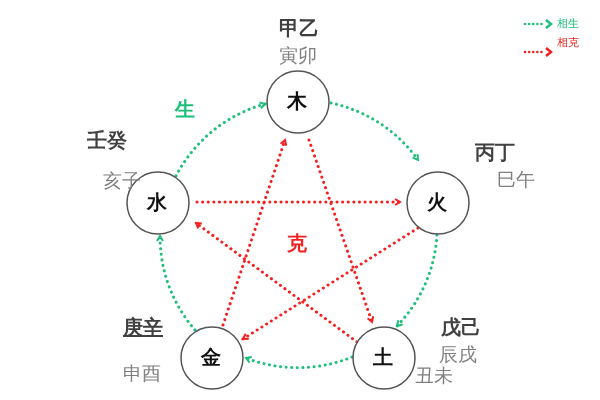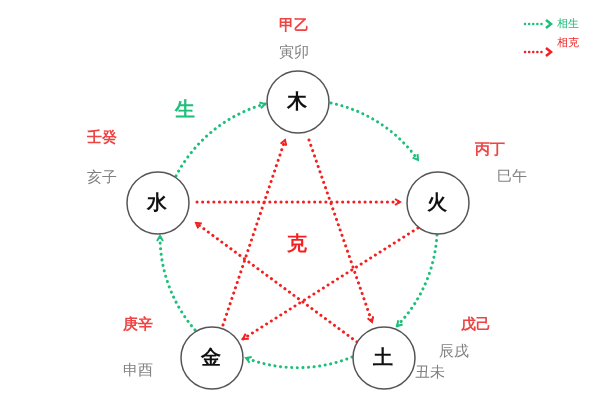--- a/index.html
+++ b/index.html
@@ -1,21 +1,21 @@
 <!DOCTYPE html>
 <html><head>
   <meta charset="utf-8">
   <style>
     html, body { margin: 0; padding: 0; background: #ffffff; }
     body { width: 600px; height: 400px; position: relative; overflow: hidden;
            font-family: "DejaVu Sans", "Liberation Sans", sans-serif; }
     svg { position: absolute; left: 0; top: 0; }
     .label { position: absolute; white-space: nowrap; line-height: 1; }
-    .stem { font-weight: bold; color: #ef4444; font-size: 15px; }
-    .branch { color: #808080; font-size: 15px; font-family: Liberation Mono, monospace; }
+    .stem { font-weight: bold; color: #404040; font-size: 20px; }
+    .branch { color: #808080; font-size: 19px; }
     .legend-text { font-size: 11px; }
     .big-label { font-weight: bold; font-size: 20px; }
   </style>
 </head>
 <body>
 
 <svg width="600" height="400" viewBox="0 0 600 400">
   <defs>
     <marker id="arrG" markerWidth="8" markerHeight="8" refX="6" refY="4" orient="auto" markerUnits="userSpaceOnUse">
       <path d="M1,1 L6,4 L1,7" fill="none" stroke="#1dbf7a" stroke-width="2"></path>
@@ -62,27 +62,27 @@
 <div class="label big-label" style="left:373px;top:347px;color:#111;">土</div>
 <div class="label big-label" style="left:201px;top:347px;color:#111;">金</div>
 <div class="label big-label" style="left:147px;top:192px;color:#111;">水</div>
 
 <div class="label stem" style="left:279px;top:18px;">甲乙</div>
 <div class="label branch" style="left:279px;top:46px;">寅卯</div>
 
 <div class="label stem" style="left:475px;top:142px;">丙丁</div>
 <div class="label branch" style="left:497px;top:170px;">巳午</div>
 
-<div class="label stem" style="left:461px;top:317px;">戊己</div>
+<div class="label stem" style="left:441px;top:317px;">戊己</div>
 <div class="label branch" style="left:439px;top:345px;">辰戌</div>
 <div class="label branch" style="left:415px;top:366px;">丑未</div>
 
-<div class="label stem" style="left:123px;top:317px;">庚辛</div>
+<div class="label stem" style="left:123px;top:317px;text-decoration:underline;">庚辛</div>
 <div class="label branch" style="left:123px;top:364px;">申酉</div>
 
 <div class="label stem" style="left:87px;top:130px;">壬癸</div>
-<div class="label branch" style="left:87px;top:171px;">亥子</div>
+<div class="label branch" style="left:103px;top:171px;">亥子</div>
 
 <div class="label big-label" style="left:175px;top:99px;color:#1dbf7a;">生</div>
 <div class="label big-label" style="left:287px;top:233px;color:#f41f1f;">克</div>
 
 <div class="label legend-text" style="left:557px;top:18px;color:#1dbf7a;text-align:center;">相生</div>
 <div class="label legend-text" style="left:557px;top:37px;color:#f41f1f;">相克</div>
 
 </body></html>

